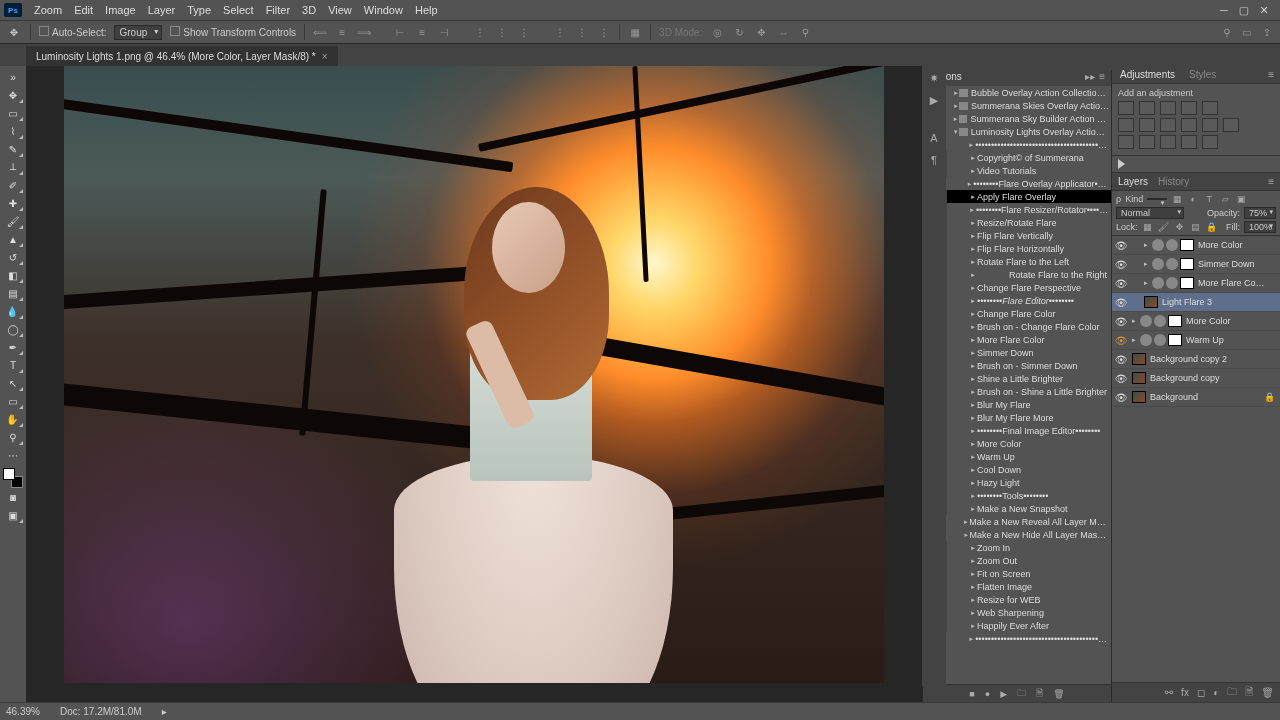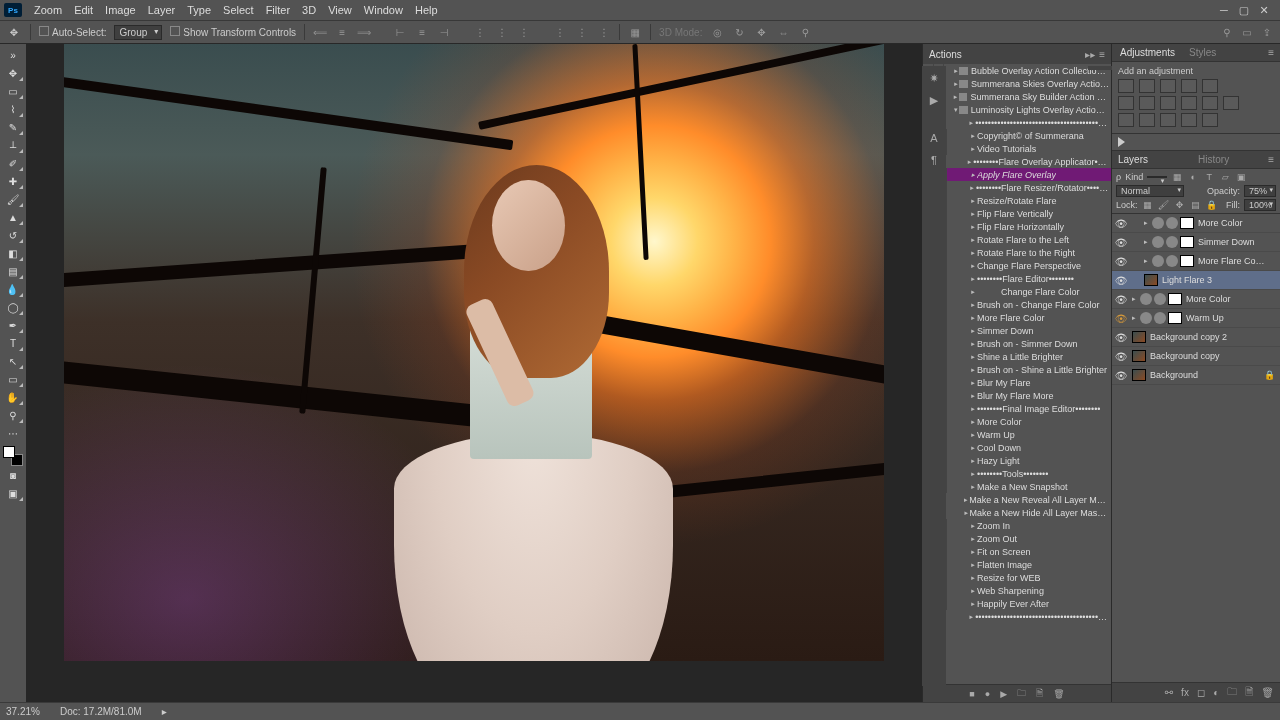--- a/index.html
+++ b/index.html
@@ -51,41 +51,41 @@
 .skirt{position:absolute;top:55%;left:-5%;width:100%;height:55%;background:radial-gradient(ellipse at 50% 0%,#efe2da 0%,#e0cec4 50%,#c9b4aa 100%);border-radius:50% 50% 30% 30%/20% 20% 60% 60%;}
 
 .statusbar{height:18px;background:#535353;border-top:1px solid #3a3a3a;display:flex;align-items:center;padding:0 6px;font-size:10px;color:#ccc;gap:20px;}
 
 .rightstack{width:358px;background:#434343;display:flex;}
 .actionspanel{width:190px;background:#535353;display:flex;flex-direction:column;border-left:1px solid #2a2a2a;border-right:1px solid #2a2a2a;}
 .panelhead{height:20px;background:#434343;display:flex;align-items:center;padding:0 6px;font-size:10px;color:#ddd;justify-content:space-between;}
 .panelhead .r{display:flex;gap:4px;color:#aaa;}
 .alist{flex:1;overflow:hidden;background:#535353;font-size:9px;}
 .arow{display:flex;align-items:center;height:13px;padding-right:2px;white-space:nowrap;overflow:hidden;color:#ddd;}
-.arow.sel{background:#701a75;font-style:italic;}
+.arow.sel{background:#000000;}
 .arow .chk1{width:12px;text-align:center;color:#ccc;font-size:8px;}
 .arow .chk2{width:12px;text-align:center;border-left:1px solid #444;border-right:1px solid #444;height:100%;display:flex;align-items:center;justify-content:center;}
 .arow .ind{display:inline-block;}
 .arow .arw{display:inline-block;width:8px;font-size:7px;color:#bbb;text-align:center;}
 .arow .fold{width:10px;height:8px;background:#888;display:inline-block;margin-right:3px;}
 .abot{height:18px;background:#434343;border-top:1px solid #333;display:flex;align-items:center;justify-content:center;gap:10px;color:#aaa;}
 .abot span{font-size:9px;}
 
 .rpanels{flex:1;display:flex;flex-direction:column;background:#535353;}
 .adjhead{height:18px;display:flex;align-items:center;padding:0 6px;gap:10px;font-size:10px;border-bottom:1px solid #333;background:#434343;}
 .adjhead span.tab{padding:2px 2px;color:#ddd;}
 .adjhead span.tab.off{color:#888;}
 .adjbody{padding:4px 6px 6px 6px;font-size:9px;color:#ccc;}
 .adjrow{display:flex;gap:5px;margin-top:3px;}
 .adjrow .ic{width:16px;height:14px;background:#5a5a5a;border:1px solid #333;}
 .play{height:18px;border-top:1px solid #333;border-bottom:1px solid #333;display:flex;align-items:center;padding:0 6px;}
 .play .tri{width:0;height:0;border-left:7px solid #ccc;border-top:5px solid transparent;border-bottom:5px solid transparent;}
 
 .layhead{height:18px;display:flex;align-items:center;padding:0 6px;gap:10px;font-size:10px;background:#434343;border-bottom:1px solid #333;}
-.layhead .tab{color:#ddd;} .layhead .off{color:#888;margin-left:40px;}
+.layhead .tab{color:#ddd;} .layhead .off{color:#888;}
 .layopts{padding:2px 4px;font-size:9px;color:#ccc;display:flex;flex-direction:column;gap:2px;border-bottom:1px solid #333;}
 .layopts .row{display:flex;align-items:center;gap:4px;}
 .layopts .sel{background:#3f3f3f;border:1px solid #2a2a2a;padding:0 12px 0 4px;position:relative;flex:0 0 auto;}
 .layopts .sel:after{content:"▾";position:absolute;right:2px;top:0;font-size:7px;}
 .layopts .ic{width:12px;height:12px;display:flex;align-items:center;justify-content:center;color:#aaa;}
 .laylist{flex:1;overflow:auto;background:#535353;}
 .lrow{display:flex;align-items:center;height:19px;font-size:9px;color:#ddd;border-bottom:1px solid #4a4a4a;}
 .lrow.sel{background:#5f6e8a;}
 .lrow .eye{width:18px;text-align:center;font-size:10px;}
 .lrow .eye.warn{color:#d89a3a;}
@@ -163,20 +163,26 @@
    <div class="tiny">✥</div>
    <div class="tiny">⇔</div>
    <div class="tiny">⚲</div>
    <div class="right">
      <div class="tiny">⚲</div>
      <div class="tiny">▭</div>
      <div class="tiny">⇪</div>
    </div>
  </div>
 
+ <div class="tabbar">
+   <div class="tab">
+     <span>Luminosity Lights 1.png @ 46.4% (More Color, Layer Mask/8) *</span>
+     <span class="x">×</span>
+   </div>
+ </div>
 
  <div class="main">
    <div class="toolcol">
      <div class="tool">»</div>
      <div class="tool sub">✥</div>
      <div class="tool sub">▭</div>
      <div class="tool sub">⌇</div>
      <div class="tool sub">✎</div>
      <div class="tool sub">⟂</div>
      <div class="tool sub">✐</div>
@@ -337,42 +343,42 @@
               <span class="chk2">▫</span>
               <span class="ind" style="width:22px"></span>
               <span class="arw">▸</span>
               <span style="overflow:hidden;text-overflow:ellipsis;">Rotate Flare to the Left</span>
             </div>
             <div class="arow">
               <span class="chk1">✓</span>
               <span class="chk2">▫</span>
               <span class="ind" style="width:22px"></span>
               <span class="arw">▸</span>
-              <span style="overflow:hidden;text-overflow:ellipsis;">Rotate Flare to the Right</span>
+              <span style="overflow:hidden;text-overflow:ellipsis;margin-left:32px;">Rotate Flare to the Right</span>
             </div>
             <div class="arow">
               <span class="chk1">✓</span>
               <span class="chk2">▫</span>
               <span class="ind" style="width:22px"></span>
               <span class="arw">▸</span>
               <span style="overflow:hidden;text-overflow:ellipsis;">Change Flare Perspective</span>
             </div>
             <div class="arow">
               <span class="chk1">✓</span>
               <span class="chk2">▫</span>
               <span class="ind" style="width:22px"></span>
               <span class="arw">▸</span>
-              <span style="overflow:hidden;text-overflow:ellipsis;">••••••••Flare Editor••••••••</span>
-            </div>
-            <div class="arow">
-              <span class="chk1">✓</span>
-              <span class="chk2">▫</span>
-              <span class="ind" style="width:22px"></span>
-              <span class="arw">▸</span>
-              <span style="overflow:hidden;text-overflow:ellipsis;margin-left:24px;">Change Flare Color</span>
+              <span style="overflow:hidden;text-overflow:ellipsis;font-style:italic;">••••••••Flare Editor••••••••</span>
+            </div>
+            <div class="arow">
+              <span class="chk1">✓</span>
+              <span class="chk2">▫</span>
+              <span class="ind" style="width:22px"></span>
+              <span class="arw">▸</span>
+              <span style="overflow:hidden;text-overflow:ellipsis;">Change Flare Color</span>
             </div>
             <div class="arow">
               <span class="chk1">✓</span>
               <span class="chk2">▫</span>
               <span class="ind" style="width:22px"></span>
               <span class="arw">▸</span>
               <span style="overflow:hidden;text-overflow:ellipsis;">Brush on - Change Flare Color</span>
             </div>
             <div class="arow">
               <span class="chk1">✓</span>
@@ -701,21 +707,21 @@
          <span>◐</span>
          <span>🗀</span>
          <span>🗎</span>
          <span>🗑</span>
        </div>
      </div>
    </div>
  </div>
 
  <div class="statusbar">
-   <span>37.21%</span>
+   <span>46.39%</span>
    <span>Doc: 17.2M/81.0M</span>
    <span>▸</span>
  </div>
 </div>
 
 <div class="iconstrip" style="position:absolute;right:334px;top:66px;height:620px;">
   <div>✷</div>
   <div>▶</div>
   <div style="height:10px"></div>
   <div>A</div>

